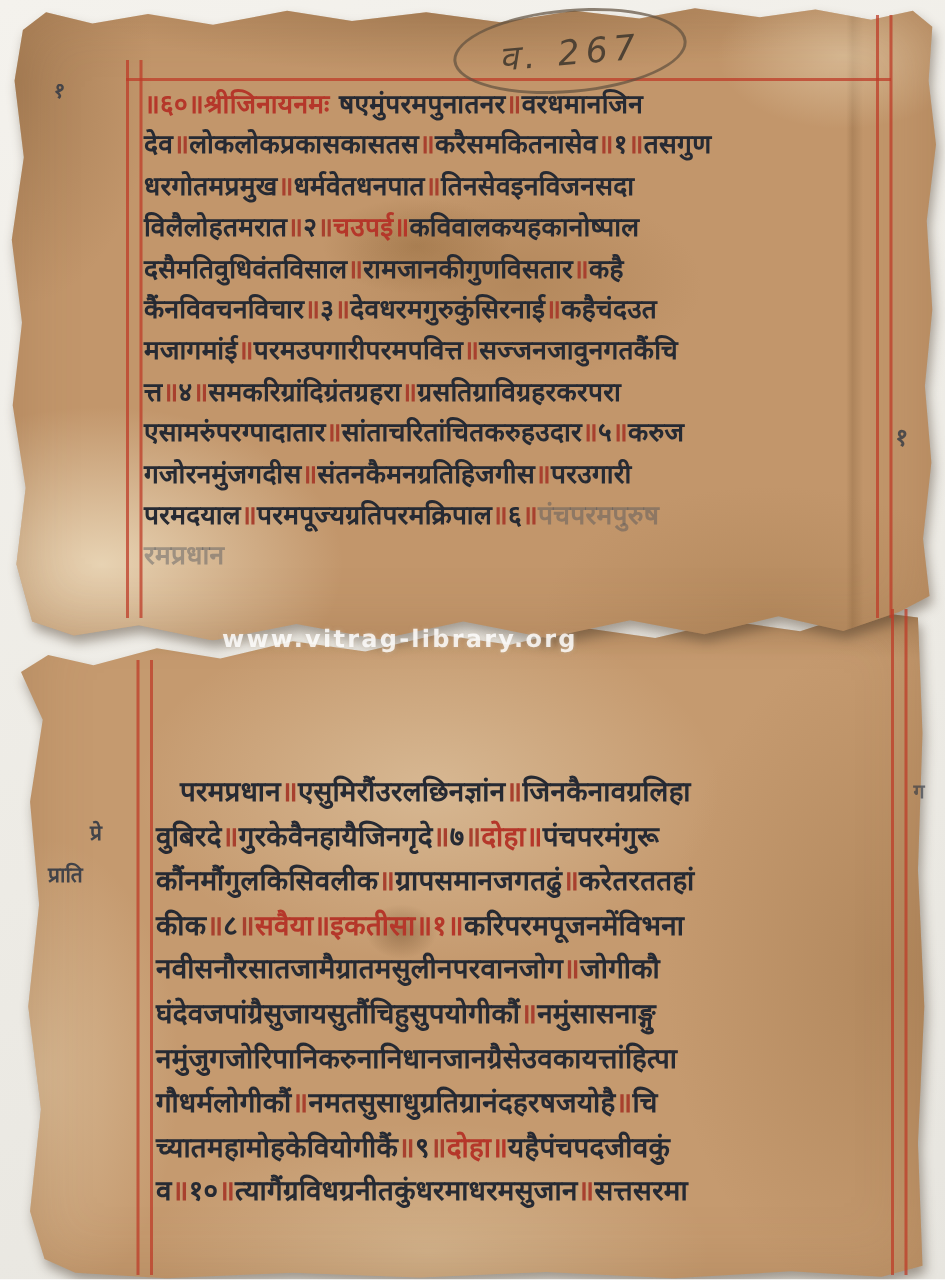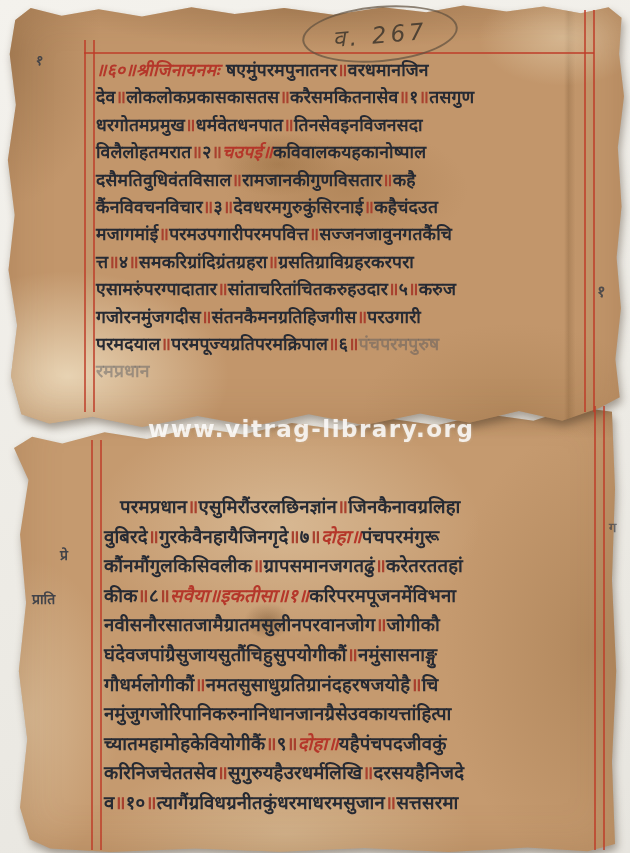--- a/index.html
+++ b/index.html
@@ -38,40 +38,40 @@
     box-shadow:inset 0 0 46px rgba(118,80,42,.26);
     clip-path:polygon(0% 11%,3% 8.5%,8% 10%,15% 7.5%,22% 9%,30% 6.5%,38% 8%,46% 5.5%,54% 7%,62% 4.5%,70% 6%,78% 3.5%,86% 5%,93% 2%,99% 3%,99.5% 20%,99% 40%,99.7% 60%,99% 80%,99.5% 98%,95% 99.6%,85% 98.8%,72% 99.8%,58% 98.9%,44% 99.7%,30% 99%,16% 99.8%,6% 99%,2.6% 97%,1% 90%,2.2% 75%,.8% 60%,2% 45%,1% 30%,2.4% 18%);
   }
   .rule{position:absolute;background:rgba(190,60,40,.75);z-index:3;}
   .rule.v{width:1.6px;}
   .rule.h{height:1.6px;}
   .ms-text{position:absolute;z-index:4;color:#262a33;font-weight:600;white-space:nowrap;}
   #top-text{left:96px;top:57px;width:494px;font-size:17.5px;line-height:27.4px;letter-spacing:.2px;}
   #bottom-text{left:104px;top:492px;width:500px;font-size:18.5px;line-height:29.6px;letter-spacing:.2px;}
   .ms-line{height:inherit;}
-  .seg-red{color:#b5372a;font-style:italic;}
+  .seg-red{color:#b5372a;}
   .seg-black{color:#262a33;text-align:center;}
   .seg-faded{color:rgba(72,78,90,.42);}
   .danda{color:#a8402e;}
   .margin-mark{position:absolute;z-index:4;color:#343a45;font-weight:600;}
   #mark-top-left{left:36px;top:50px;font-size:14px;transform:rotate(14deg);opacity:.85;}
   #mark-top-right{left:597px;top:280px;font-size:16px;transform:rotate(8deg);opacity:.8;}
   #mark-bl-1{left:60px;top:545px;font-size:14px;opacity:.9;}
-  #mark-bl-2{left:32px;top:573px;font-size:14px;opacity:.9;margin-top:16px;}
+  #mark-bl-2{left:32px;top:573px;font-size:14px;opacity:.9;}
   #mark-bottom-right{left:609px;top:518px;font-size:13px;opacity:.65;}
   #annotation{
     position:absolute;left:302px;top:6px;width:152px;height:52px;z-index:5;
     border:2px solid rgba(95,80,62,.7);border-radius:50%;
     transform:rotate(-5deg);
     display:flex;align-items:center;justify-content:center;
     color:#4f4234;font-size:23px;letter-spacing:4px;font-style:italic;
   }
   #watermark{
     position:absolute;left:148px;top:416px;z-index:6;
-    color:rgba(255,255,255,.82);font-size:23px;font-weight:600;letter-spacing:1.5px;
+    color:rgba(255,255,255,.82);font-size:16px;font-weight:600;letter-spacing:1.5px;
     text-shadow:0 0 3px rgba(205,190,170,.6);
   }
 </style>
 </head>
 <body>
 
 <div class="canvas">
 
   <div class="leaf-wrap" id="bottom-leaf-wrap">
     <div class="leaf" id="bottom-leaf"></div>
@@ -100,30 +100,29 @@
       <div class="ms-line"><span class="seg-black">दसैमतिवुधिवंतविसाल<span class="danda">॥</span>रामजानकीगुणविसतार<span class="danda">॥</span>कहै</span></div>
       <div class="ms-line"><span class="seg-black">कैंनविवचनविचार<span class="danda">॥</span>३<span class="danda">॥</span>देवधरमगुरुकुंसिरनाई<span class="danda">॥</span>कहैचंदउत</span></div>
       <div class="ms-line"><span class="seg-black">मजागमांई<span class="danda">॥</span>परमउपगारीपरमपवित्त<span class="danda">॥</span>सज्जनजावुनगतकैंचि</span></div>
       <div class="ms-line"><span class="seg-black">त्त<span class="danda">॥</span>४<span class="danda">॥</span>समकरिग्रांदिग्रंतग्रहरा<span class="danda">॥</span>ग्रसतिग्राविग्रहरकरपरा</span></div>
       <div class="ms-line"><span class="seg-black">एसामरुंपरग्पादातार<span class="danda">॥</span>सांताचरितांचितकरुहउदार<span class="danda">॥</span>५<span class="danda">॥</span>करुज</span></div>
       <div class="ms-line"><span class="seg-black">गजोरनमुंजगदीस<span class="danda">॥</span>संतनकैमनग्रतिहिजगीस<span class="danda">॥</span>परउगारी</span></div>
       <div class="ms-line"><span class="seg-black">परमदयाल<span class="danda">॥</span>परमपूज्यग्रतिपरमक्रिपाल<span class="danda">॥</span>६<span class="danda">॥</span></span><span class="seg-faded">पंचपरमपुरुष</span></div>
       <div class="ms-line"><span class="seg-faded">रमप्रधान</span></div>
     </div>
   <div class="ms-text" id="bottom-text">
-      <div class="ms-line" style="padding-left: 16px;"><span class="seg-black">परमप्रधान<span class="danda">॥</span>एसुमिरौंउरलछिनज्ञांन<span class="danda">॥</span>जिनकैनावग्रलिहा</span></div>
+      <div class="ms-line" style="padding-left: 16px; margin-top: 22px;"><span class="seg-black">परमप्रधान<span class="danda">॥</span>एसुमिरौंउरलछिनज्ञांन<span class="danda">॥</span>जिनकैनावग्रलिहा</span></div>
       <div class="ms-line"><span class="seg-black">वुबिरदे<span class="danda">॥</span>गुरकेवैनहायैजिनगृदे<span class="danda">॥</span>७<span class="danda">॥</span></span><span class="seg-red">दोहा॥</span><span class="seg-black">पंचपरमंगुरू</span></div>
       <div class="ms-line"><span class="seg-black">कौंनमौंगुलकिसिवलीक<span class="danda">॥</span>ग्रापसमानजगतढुं<span class="danda">॥</span>करेतरततहां</span></div>
       <div class="ms-line"><span class="seg-black">कीक<span class="danda">॥</span>८<span class="danda">॥</span></span><span class="seg-red">सवैया॥इकतीसा॥१॥</span><span class="seg-black">करिपरमपूजनमेंविभना</span></div>
       <div class="ms-line"><span class="seg-black">नवीसनौरसातजामैग्रातमसुलीनपरवानजोग<span class="danda">॥</span>जोगीकौ</span></div>
       <div class="ms-line"><span class="seg-black">घंदेवजपांग्रैसुजायसुतौंचिहुसुपयोगीकौं<span class="danda">॥</span>नमुंसासनाङ्गु</span></div>
+      <div class="ms-line"><span class="seg-black">नमुंजुगजोरिपानिकरुनानिधानजानग्रैसेउवकायत्तांहित्पा</span></div>
       <div class="ms-line"><span class="seg-black">गौधर्मलोगीकौं<span class="danda">॥</span>नमतसुसाधुग्रतिग्रानंदहरषजयोहै<span class="danda">॥</span>चि</span></div>
-      <div class="ms-line"><span class="seg-black">नमुंजुगजोरिपानिकरुनानिधानजानग्रैसेउवकायत्तांहित्पा</span></div>
       <div class="ms-line"><span class="seg-black">च्यातमहामोहकेवियोगीकैं<span class="danda">॥</span>९<span class="danda">॥</span></span><span class="seg-red">दोहा॥</span><span class="seg-black">यहैपंचपदजीवकुं</span></div>
-      <div class="ms-line"><span class="seg-black">करिनिजचेततसेव<span class="danda">॥</span>सुगुरुयहैउरधर्मलिखि<span class="danda">॥</span>दरसयहैनिजदे</span></div>
       <div class="ms-line"><span class="seg-black">व<span class="danda">॥</span>१०<span class="danda">॥</span>त्यागैंग्रविधग्रनीतकुंधरमाधरमसुजान<span class="danda">॥</span>सत्तसरमा</span></div>
     </div>
 
   <div class="margin-mark" id="mark-top-left">१</div>
   <div class="margin-mark" id="mark-top-right">१</div>
   <div class="margin-mark" id="mark-bl-1">प्रे</div>
   <div class="margin-mark" id="mark-bl-2">प्राति</div>
   <div class="margin-mark" id="mark-bottom-right">ग</div>
 
   <div id="annotation">

